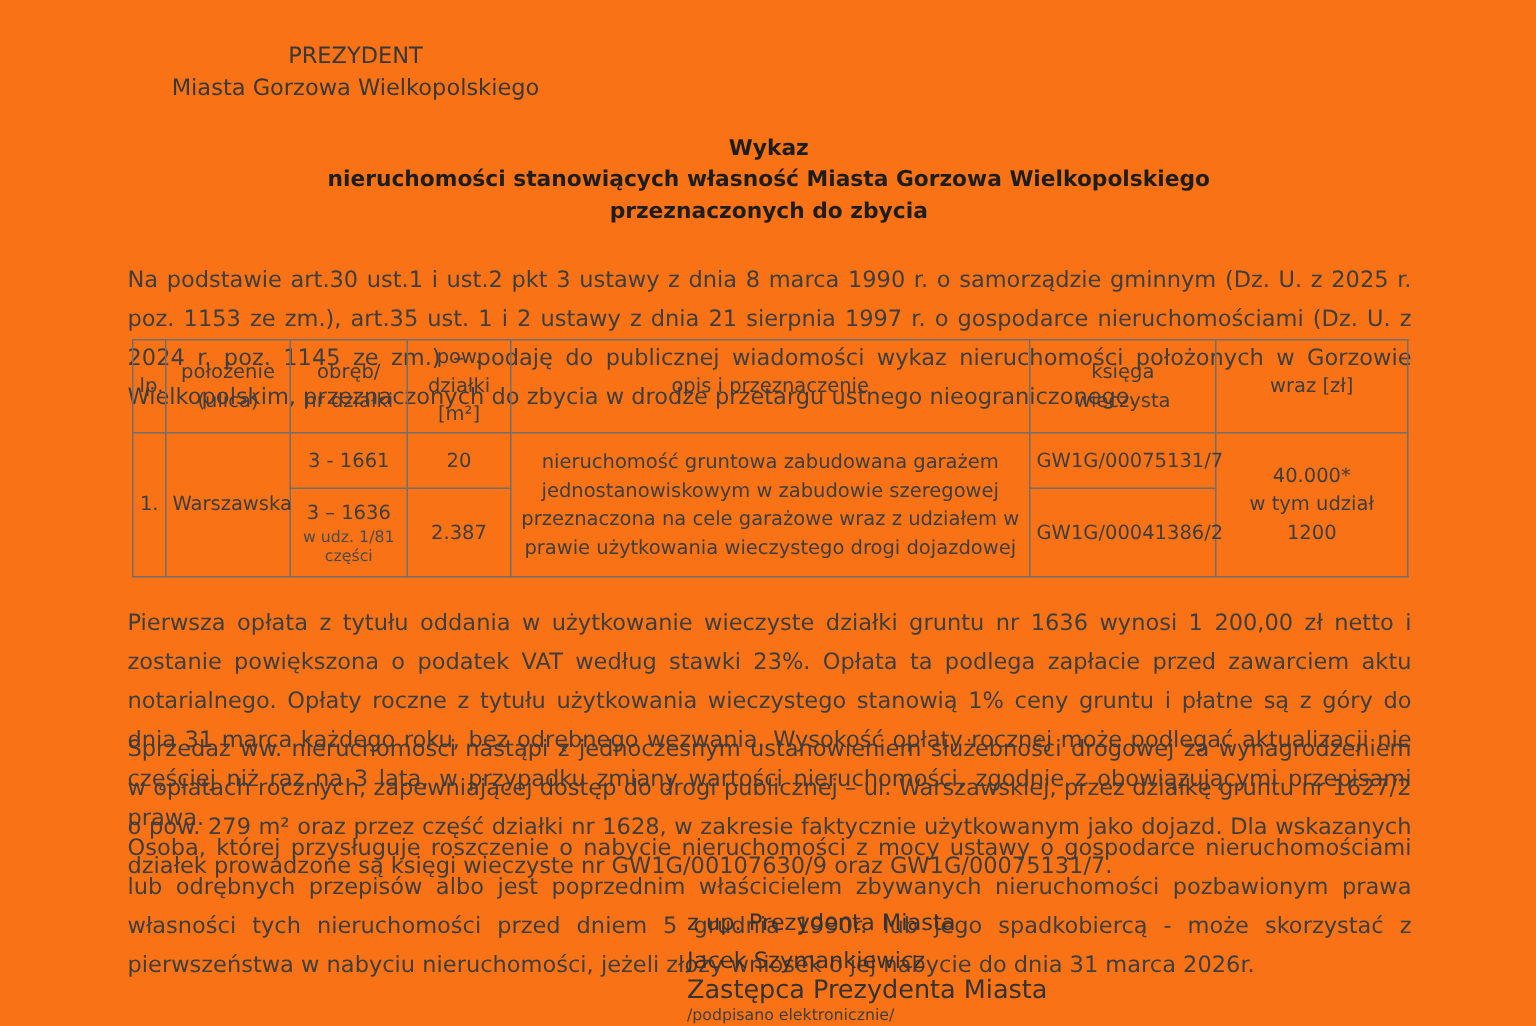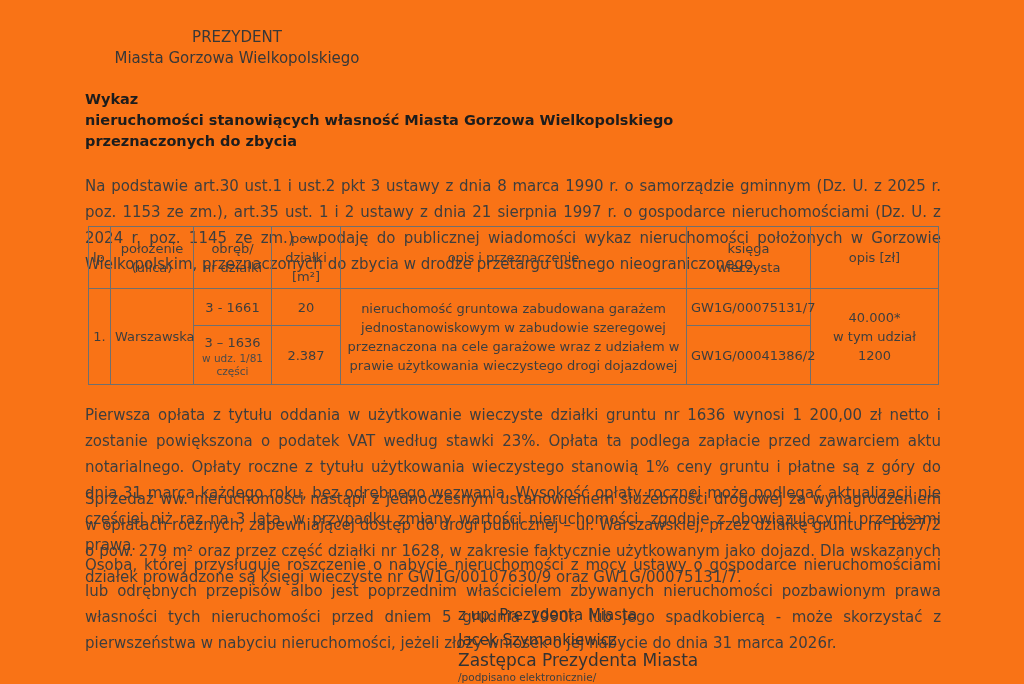--- a/index.html
+++ b/index.html
@@ -19,20 +19,21 @@
     font-size: 15px; line-height: 21px; color: #383838;
   }
   .dateline {
     position: absolute;
     right: 84px; top: 66px;
     font-size: 15px; color: #3e3e3e;
   }
   .doc-title {
     position: absolute;
     left: 85px; right: 84px; top: 89px;
+    text-align: center;
     font-weight: bold; color: #1d1d1d;
     font-size: 14.5px; line-height: 21px;
   }
   .para {
     position: absolute;
     left: 85px; right: 83px;
     text-align: justify;
     font-size: 15px; line-height: 26px; color: #3e3e3e;
   }
   .intro { top: 158px; }
@@ -120,21 +121,21 @@
         </th>
         <th>
           <span class="cell-line">pow. działki</span>
           <span class="cell-line">[m²]</span>
         </th>
         <th>opis i przeznaczenie</th>
         <th>
           <span class="cell-line">księga</span>
           <span class="cell-line">wieczysta</span>
         </th>
-        <th>opis [zł]</th>
+        <th>wraz [zł]</th>
       </tr>
     </thead>
     <tbody>
       <tr class="row-top">
         <td rowspan="2">1.</td>
         <td rowspan="2">Warszawska</td>
         <td>3 - 1661</td>
         <td>20</td>
         <td rowspan="2" class="desc-cell">nieruchomość gruntowa zabudowana garażem jednostanowiskowym w zabudowie szeregowej przeznaczona na cele garażowe wraz z udziałem w prawie użytkowania wieczystego drogi dojazdowej</td>
         <td>GW1G/00075131/7</td>

